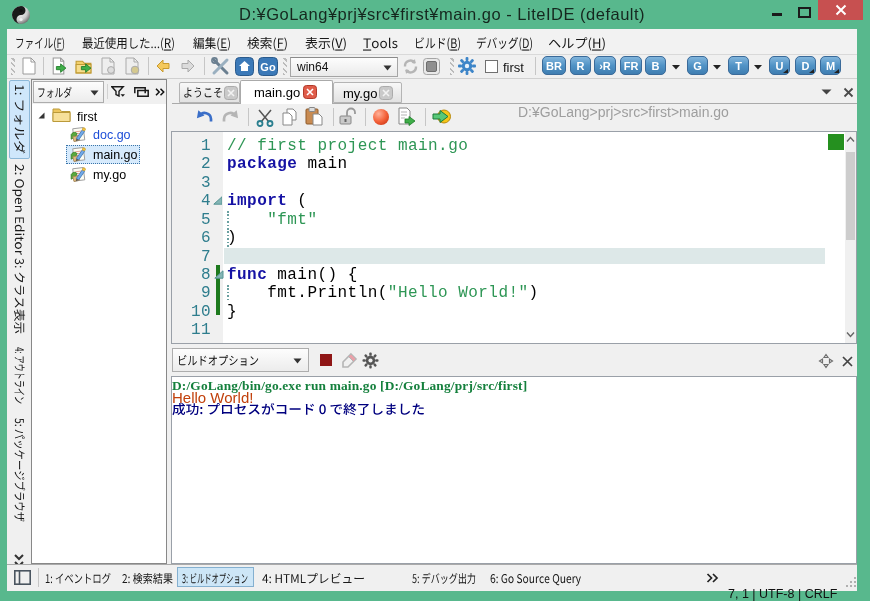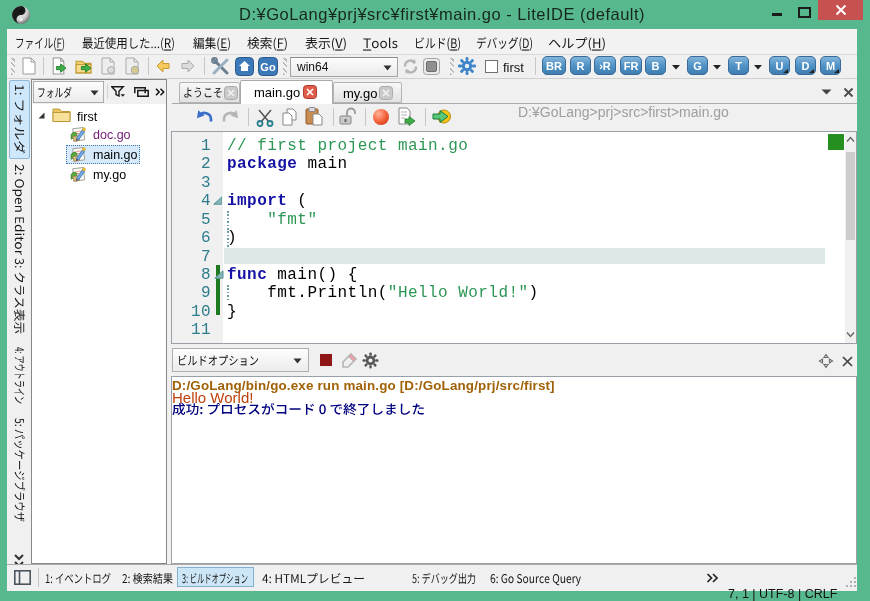--- a/index.html
+++ b/index.html
@@ -306,21 +306,21 @@
       <rect x="3.4" y="1.2" width="10.6" height="12.4" fill="#fdfdf4" stroke="#9a9a9a" stroke-width="0.9"></rect>
 <path d="M5.5 4.5 h7 M5.5 6.5 h7 M5.5 8.5 h4.5" stroke="#e8a090" stroke-width="0.9"></path>
 <path d="M5.5 10.5 h4" stroke="#e86860" stroke-width="0.9"></path>
     </g>
 <path d="M1.2 7.5 C2.8 4.8 6 4.6 7 6.8 C6.4 9.6 3.2 11.2 1.2 12.2 Z" fill="#5aa83c" stroke="#2e7a1e" stroke-width="0.8"></path>
 <path d="M2.8 9.8 L8.2 8.8 L9.4 13.2 L4 14.6 Z" fill="#dcbc7c" stroke="#a8885a" stroke-width="0.8"></path>
 <path d="M6.4 11.4 L12.4 2.8 L14.6 4.4 L8.6 13 Z" fill="#74aae8" stroke="#3a76b8" stroke-width="0.8"></path>
 <path d="M6.4 11.4 L8.6 13 L5.8 14.2 Z" fill="#555"></path>
 <circle cx="13.9" cy="2.3" r="1.5" fill="#f2c84a" stroke="#c89a20" stroke-width="0.7"></circle>
   </svg>
-<div class="t" style="left:93px;top:128.3px;font-size:12.5px;color:#701a75">doc.go</div>
+<div class="t" style="left:93px;top:128.3px;font-size:12.5px;color:#1d4ed8">doc.go</div>
 <div class="abs" style="left:66px;top:145px;width:74px;height:18.5px;background:#d6eafc;border:1px dotted #3a74a8;box-sizing:border-box"></div>
 <svg class="abs" style="left:70px;top:146.5px" width="17" height="15" viewBox="0 0 17 15">
 <g transform="rotate(-7 8 7)">
       <rect x="3.4" y="1.2" width="10.6" height="12.4" fill="#fdfdf4" stroke="#9a9a9a" stroke-width="0.9"></rect>
 <path d="M5.5 4.5 h7 M5.5 6.5 h7 M5.5 8.5 h4.5" stroke="#e8a090" stroke-width="0.9"></path>
 <path d="M5.5 10.5 h4" stroke="#e86860" stroke-width="0.9"></path>
     </g>
 <path d="M1.2 7.5 C2.8 4.8 6 4.6 7 6.8 C6.4 9.6 3.2 11.2 1.2 12.2 Z" fill="#5aa83c" stroke="#2e7a1e" stroke-width="0.8"></path>
 <path d="M2.8 9.8 L8.2 8.8 L9.4 13.2 L4 14.6 Z" fill="#dcbc7c" stroke="#a8885a" stroke-width="0.8"></path>
 <path d="M6.4 11.4 L12.4 2.8 L14.6 4.4 L8.6 13 Z" fill="#74aae8" stroke="#3a76b8" stroke-width="0.8"></path>
@@ -481,21 +481,21 @@
       <path d="M8 1.5 L10 4.5 H6 Z"></path>
       <path d="M8 14.5 L10 11.5 H6 Z"></path>
       <path d="M1.5 8 L4.5 6 V10 Z"></path>
       <path d="M14.5 8 L11.5 6 V10 Z"></path>
     </g>
   </svg>
 <svg class="abs" style="left:841px;top:355px" width="13" height="13" viewBox="0 0 13 13">
 <path d="M2 2 L11 11 M11 2 L2 11" stroke="#444" stroke-width="1.7"></path>
   </svg>
 <div class="abs" style="left:171px;top:376px;width:686px;height:188px;background:#fff;border:1px solid #9aa0a8;box-sizing:border-box"></div>
-<div class="t" style="left:172px;top:378px;font-family:Liberation Sans, sans-serif;font-size:13.4px;font-weight:bold;color:#a16207;letter-spacing:0.16px">D:/GoLang/bin/go.exe run main.go [D:/GoLang/prj/src/first]</div>
+<div class="t" style="left:172px;top:378px;font-family:Liberation Serif, serif;font-size:13.4px;font-weight:bold;color:#15803d;letter-spacing:0.16px">D:/GoLang/bin/go.exe run main.go [D:/GoLang/prj/src/first]</div>
 <div class="t" style="left:172px;top:389px;font-size:15px;color:#c2410c">Hello World!</div>
 <div class="abs" style="left:172px;top:401px">
     <svg width="253" height="17" viewBox="0 -13 253 17" style="position:absolute">
       <path d="M7.2 -11.0C7.2 -10.3 7.3 -9.6 7.3 -8.9H1.6V-5.2C1.6 -3.5 1.5 -1.2 0.4 0.4C0.7 0.5 1.3 1.0 1.5 1.2C2.7 -0.5 3.0 -3.1 3.0 -5.0H5.2C5.1 -3.0 5.0 -2.2 4.9 -2.0C4.8 -1.9 4.7 -1.9 4.5 -1.9C4.2 -1.9 3.7 -1.9 3.1 -2.0C3.3 -1.7 3.5 -1.2 3.5 -0.8C4.1 -0.8 4.8 -0.8 5.1 -0.8C5.5 -0.9 5.8 -1.0 6.0 -1.3C6.3 -1.6 6.4 -2.8 6.4 -5.6C6.4 -5.8 6.4 -6.1 6.4 -6.1H3.0V-7.7H7.4C7.6 -5.6 7.9 -3.7 8.4 -2.2C7.5 -1.3 6.5 -0.6 5.4 0.0C5.6 0.3 6.1 0.8 6.3 1.0C7.3 0.5 8.1 -0.2 8.9 -1.0C9.5 0.3 10.3 1.0 11.3 1.0C12.5 1.0 12.9 0.4 13.2 -1.9C12.8 -2.0 12.3 -2.3 12.0 -2.6C12.0 -0.9 11.8 -0.3 11.4 -0.3C10.8 -0.3 10.3 -0.9 9.9 -2.0C10.9 -3.3 11.7 -4.8 12.2 -6.5L10.9 -6.8C10.6 -5.6 10.0 -4.5 9.4 -3.5C9.1 -4.7 8.8 -6.1 8.7 -7.7H13.0V-8.9H11.6L12.3 -9.6C11.8 -10.0 10.7 -10.6 9.9 -11.0L9.1 -10.3C9.9 -9.9 10.8 -9.3 11.3 -8.9H8.6C8.6 -9.6 8.6 -10.3 8.6 -11.0Z M14.1 -2.5 14.4 -1.2C15.9 -1.6 17.8 -2.1 19.7 -2.7L19.5 -3.8L17.5 -3.3V-8.3H19.3V-9.5H14.3V-8.3H16.2V-3.0C15.4 -2.8 14.7 -2.6 14.1 -2.5ZM21.6 -10.8C21.6 -9.8 21.6 -8.9 21.6 -8.1H19.5V-6.9H21.6C21.4 -3.8 20.7 -1.3 17.8 0.1C18.2 0.4 18.6 0.8 18.8 1.1C21.8 -0.6 22.6 -3.4 22.9 -6.9H25.2C25.0 -2.5 24.8 -0.8 24.5 -0.4C24.3 -0.2 24.2 -0.2 23.9 -0.2C23.6 -0.2 22.9 -0.2 22.1 -0.3C22.3 0.1 22.5 0.6 22.5 0.9C23.3 1.0 24.0 1.0 24.5 0.9C25.0 0.9 25.3 0.7 25.6 0.3C26.1 -0.3 26.3 -2.2 26.5 -7.5C26.5 -7.7 26.5 -8.1 26.5 -8.1H22.9C22.9 -8.9 22.9 -9.8 22.9 -10.8Z M29.3 -4.9C29.9 -4.9 30.4 -5.4 30.4 -6.0C30.4 -6.6 29.9 -7.0 29.3 -7.0C28.7 -7.0 28.3 -6.6 28.3 -6.0C28.3 -5.4 28.7 -4.9 29.3 -4.9ZM29.3 0.2C29.9 0.2 30.4 -0.3 30.4 -0.9C30.4 -1.5 29.9 -1.9 29.3 -1.9C28.7 -1.9 28.3 -1.5 28.3 -0.9C28.3 -0.3 28.7 0.2 29.3 0.2Z M45.4 -9.4C45.4 -9.9 45.8 -10.2 46.3 -10.2C46.7 -10.2 47.1 -9.9 47.1 -9.4C47.1 -9.0 46.7 -8.6 46.3 -8.6C45.8 -8.6 45.4 -9.0 45.4 -9.4ZM44.7 -9.4C44.7 -9.3 44.7 -9.2 44.7 -9.1C44.5 -9.0 44.3 -9.0 44.1 -9.0C43.5 -9.0 38.4 -9.0 37.5 -9.0C37.1 -9.0 36.4 -9.1 36.0 -9.1V-7.7C36.4 -7.7 36.9 -7.7 37.5 -7.7C38.4 -7.7 43.4 -7.7 44.2 -7.7C44.0 -6.6 43.5 -4.9 42.5 -3.7C41.4 -2.4 39.9 -1.3 37.2 -0.7L38.4 0.6C40.8 -0.2 42.5 -1.4 43.8 -3.0C44.9 -4.3 45.5 -6.4 45.8 -7.7L45.9 -8.0C46.0 -7.9 46.1 -7.9 46.3 -7.9C47.1 -7.9 47.8 -8.6 47.8 -9.4C47.8 -10.2 47.1 -10.9 46.3 -10.9C45.4 -10.9 44.7 -10.2 44.7 -9.4Z M49.9 -9.0C50.0 -8.7 50.0 -8.3 50.0 -7.9C50.0 -7.3 50.0 -2.2 50.0 -1.5C50.0 -1.0 49.9 0.0 49.9 0.1H51.4L51.4 -0.6H58.5L58.4 0.1H59.9C59.9 0.0 59.9 -1.1 59.9 -1.5C59.9 -2.1 59.9 -7.2 59.9 -7.9C59.9 -8.3 59.9 -8.7 59.9 -9.0C59.5 -9.0 59.0 -9.0 58.7 -9.0C57.9 -9.0 52.1 -9.0 51.3 -9.0C50.9 -9.0 50.5 -9.0 49.9 -9.0ZM51.4 -1.9V-7.7H58.5V-1.9Z M74.0 -7.5 72.9 -8.2C72.7 -8.1 72.4 -8.0 72.1 -8.0C71.5 -7.8 69.3 -7.4 67.2 -7.0V-8.8C67.2 -9.2 67.2 -9.8 67.3 -10.1H65.6C65.7 -9.8 65.7 -9.2 65.7 -8.8V-6.8C64.3 -6.5 63.1 -6.3 62.5 -6.2L62.7 -4.9L65.7 -5.5V-1.7C65.7 -0.3 66.2 0.4 69.0 0.4C70.6 0.4 72.1 0.2 73.3 0.1L73.3 -1.3C71.9 -1.1 70.5 -0.9 69.0 -0.9C67.5 -0.9 67.2 -1.2 67.2 -2.1V-5.7L71.9 -6.6C71.5 -5.9 70.5 -4.6 69.6 -3.7L70.8 -3.1C71.8 -4.1 73.0 -5.8 73.6 -6.9C73.7 -7.1 73.8 -7.3 74.0 -7.5Z M86.5 -8.7 85.6 -9.4C85.4 -9.3 84.9 -9.2 84.4 -9.2C83.9 -9.2 80.0 -9.2 79.3 -9.2C78.9 -9.2 78.1 -9.3 77.9 -9.3V-7.9C78.1 -7.9 78.8 -7.9 79.3 -7.9C79.9 -7.9 83.8 -7.9 84.3 -7.9C84.0 -6.9 83.1 -5.5 82.2 -4.5C80.8 -3.1 78.8 -1.5 76.6 -0.7L77.7 0.4C79.6 -0.5 81.5 -1.9 82.9 -3.3C84.3 -2.1 85.6 -0.7 86.5 0.5L87.7 -0.6C86.9 -1.5 85.2 -3.2 83.8 -4.4C84.8 -5.5 85.6 -7.0 86.1 -8.1C86.2 -8.3 86.4 -8.6 86.5 -8.7Z M101.2 -11.1 100.3 -10.8C100.7 -10.3 101.1 -9.5 101.4 -9.0L102.3 -9.3C102.1 -9.8 101.6 -10.6 101.2 -11.1ZM89.8 -7.4 89.9 -6.0C90.3 -6.0 90.9 -6.1 91.3 -6.1L92.8 -6.3C92.3 -4.5 91.3 -1.7 89.9 0.0L91.3 0.6C92.7 -1.5 93.7 -4.5 94.2 -6.4C94.7 -6.5 95.1 -6.5 95.4 -6.5C96.3 -6.5 96.8 -6.3 96.8 -5.2C96.8 -3.8 96.6 -2.2 96.2 -1.4C95.9 -0.9 95.6 -0.8 95.1 -0.8C94.7 -0.8 94.0 -0.9 93.4 -1.0L93.6 0.3C94.1 0.4 94.7 0.5 95.3 0.5C96.2 0.5 96.9 0.3 97.4 -0.6C97.9 -1.7 98.1 -3.8 98.1 -5.3C98.1 -7.2 97.1 -7.7 95.8 -7.7C95.5 -7.7 95.0 -7.6 94.4 -7.6L94.8 -9.2C94.8 -9.5 94.9 -9.9 95.0 -10.1L93.4 -10.3C93.4 -9.4 93.3 -8.4 93.1 -7.5C92.3 -7.4 91.6 -7.4 91.1 -7.4C90.7 -7.3 90.2 -7.3 89.8 -7.4ZM99.6 -10.6 98.8 -10.2C99.1 -9.8 99.5 -9.1 99.7 -8.6L99.7 -8.7L98.4 -8.2C99.4 -7.1 100.4 -4.8 100.8 -3.4L102.1 -4.0C101.7 -5.1 100.7 -7.3 99.9 -8.4L100.7 -8.8C100.5 -9.3 100.0 -10.1 99.6 -10.6Z M104.7 -1.9V-0.5C105.1 -0.5 105.8 -0.5 106.4 -0.5H112.8L112.8 0.2H114.4C114.4 -0.1 114.3 -0.7 114.3 -1.2V-7.9C114.3 -8.2 114.3 -8.7 114.4 -9.0C114.1 -9.0 113.6 -9.0 113.3 -9.0H106.5C106.0 -9.0 105.4 -9.0 104.9 -9.0V-7.6C105.2 -7.6 105.9 -7.7 106.5 -7.7H112.8V-1.9H106.3C105.7 -1.9 105.1 -1.9 104.7 -1.9Z M117.6 -5.8V-4.2C118.1 -4.2 118.9 -4.3 119.6 -4.3C120.9 -4.3 125.9 -4.3 127.1 -4.3C127.7 -4.3 128.3 -4.2 128.6 -4.2V-5.8C128.3 -5.8 127.7 -5.7 127.1 -5.7C126.0 -5.7 120.9 -5.7 119.6 -5.7C118.9 -5.7 118.1 -5.8 117.6 -5.8Z M139.0 -9.5 138.1 -9.1C138.6 -8.5 139.0 -7.9 139.3 -7.1L140.3 -7.5C140.0 -8.1 139.4 -9.0 139.0 -9.5ZM140.8 -10.2 139.8 -9.8C140.3 -9.2 140.7 -8.6 141.1 -7.8L142.0 -8.3C141.7 -8.8 141.1 -9.7 140.8 -10.2ZM134.0 -1.0C134.0 -0.5 133.9 0.2 133.9 0.7H135.5C135.5 0.2 135.4 -0.6 135.4 -1.0L135.4 -5.0C136.9 -4.6 139.1 -3.7 140.6 -3.0L141.2 -4.4C139.8 -5.1 137.2 -6.0 135.4 -6.5V-8.5C135.4 -9.0 135.5 -9.6 135.5 -10.0H133.8C133.9 -9.6 134.0 -8.9 134.0 -8.5C134.0 -7.4 134.0 -1.9 134.0 -1.0Z M150.5 0.2C152.5 0.2 153.8 -1.5 153.8 -4.8C153.8 -8.1 152.5 -9.8 150.5 -9.8C148.6 -9.8 147.3 -8.1 147.3 -4.8C147.3 -1.5 148.6 0.2 150.5 0.2ZM150.5 -1.0C149.5 -1.0 148.8 -2.1 148.8 -4.8C148.8 -7.6 149.5 -8.6 150.5 -8.6C151.6 -8.6 152.3 -7.6 152.3 -4.8C152.3 -2.1 151.6 -1.0 150.5 -1.0Z M158.5 -8.7 158.7 -7.3C160.2 -7.6 163.4 -7.9 164.7 -8.0C163.6 -7.4 162.4 -5.8 162.4 -3.8C162.4 -1.0 165.2 0.4 167.9 0.5L168.4 -0.9C166.1 -0.9 163.8 -1.7 163.8 -4.1C163.8 -5.6 165.0 -7.5 166.8 -8.0C167.5 -8.2 168.7 -8.2 169.5 -8.2V-9.5C168.5 -9.5 167.2 -9.4 165.7 -9.3C163.2 -9.1 160.8 -8.9 159.8 -8.8C159.5 -8.7 159.0 -8.7 158.5 -8.7ZM167.5 -6.8 166.7 -6.4C167.1 -5.9 167.5 -5.3 167.8 -4.6L168.6 -5.0C168.4 -5.5 167.8 -6.3 167.5 -6.8ZM169.0 -7.3 168.2 -7.0C168.7 -6.4 169.0 -5.8 169.4 -5.2L170.2 -5.6C169.9 -6.1 169.4 -6.9 169.0 -7.3Z M178.8 -3.3C179.8 -2.9 181.0 -2.3 181.6 -1.8L182.4 -2.6C181.7 -3.1 180.5 -3.7 179.6 -4.1ZM177.3 -0.9C179.1 -0.4 181.3 0.5 182.6 1.2L183.3 0.2C182.1 -0.4 179.9 -1.3 178.1 -1.8ZM175.1 -3.3C175.5 -2.5 175.8 -1.5 176.0 -0.8L176.9 -1.2C176.8 -1.8 176.4 -2.8 176.1 -3.5ZM172.2 -3.4C172.1 -2.3 171.8 -1.2 171.4 -0.4C171.7 -0.3 172.2 -0.1 172.4 0.1C172.8 -0.8 173.2 -2.0 173.3 -3.3ZM179.0 -8.6H181.8C181.5 -8.0 181.0 -7.3 180.4 -6.8C179.9 -7.4 179.4 -8.0 179.0 -8.6ZM171.5 -5.2 171.7 -4.1 173.7 -4.2V1.1H174.9V-4.3L175.8 -4.4C175.9 -4.1 175.9 -3.9 176.0 -3.7L176.8 -4.0C177.0 -3.8 177.2 -3.6 177.2 -3.4C178.4 -3.8 179.4 -4.5 180.4 -5.3C181.4 -4.4 182.5 -3.7 183.7 -3.3C183.9 -3.6 184.2 -4.0 184.5 -4.3C183.3 -4.7 182.2 -5.3 181.3 -6.0C182.2 -7.0 183.0 -8.0 183.5 -9.3L182.7 -9.7L182.5 -9.7H179.7C180.0 -10.0 180.1 -10.4 180.3 -10.8L179.0 -11.0C178.5 -9.8 177.5 -8.3 176.1 -7.2C176.4 -7.0 176.8 -6.7 177.0 -6.4C177.5 -6.8 177.9 -7.2 178.3 -7.7C178.7 -7.1 179.1 -6.6 179.6 -6.1C178.7 -5.4 177.8 -4.9 176.8 -4.5C176.6 -5.2 176.1 -6.0 175.7 -6.7L174.8 -6.4C175.0 -6.1 175.2 -5.7 175.4 -5.3L173.7 -5.3C174.6 -6.4 175.6 -7.8 176.3 -9.0L175.3 -9.5C174.9 -8.8 174.4 -8.0 173.9 -7.2C173.8 -7.4 173.5 -7.7 173.3 -7.9C173.8 -8.6 174.4 -9.7 174.8 -10.6L173.7 -11.0C173.5 -10.3 173.0 -9.3 172.6 -8.6L172.2 -8.9L171.6 -8.1C172.2 -7.6 172.9 -6.8 173.3 -6.3C173.0 -5.9 172.8 -5.5 172.5 -5.2Z M186.1 -10.0V-8.8H194.6C193.8 -8.0 192.7 -7.1 191.8 -6.5H191.0V-0.4C191.0 -0.2 190.9 -0.1 190.6 -0.1C190.3 -0.1 189.2 -0.1 188.1 -0.2C188.3 0.2 188.6 0.7 188.6 1.1C190.0 1.1 190.9 1.1 191.5 0.9C192.1 0.7 192.3 0.4 192.3 -0.4V-5.5C194.0 -6.4 195.8 -8.0 197.0 -9.4L196.0 -10.1L195.7 -10.0Z M203.3 -10.2 201.5 -10.2C201.6 -9.8 201.7 -9.3 201.7 -8.7C201.7 -7.5 201.5 -4.1 201.5 -2.3C201.5 -0.1 202.9 0.7 205.0 0.7C208.0 0.7 209.9 -0.9 210.8 -2.2L209.8 -3.3C208.8 -1.9 207.4 -0.6 205.0 -0.6C203.8 -0.6 202.9 -1.1 202.9 -2.5C202.9 -4.3 203.0 -7.3 203.1 -8.7C203.1 -9.2 203.2 -9.7 203.3 -10.2Z M218.8 -2.2 218.8 -1.5C218.8 -0.7 218.2 -0.5 217.4 -0.5C216.2 -0.5 215.7 -0.9 215.7 -1.4C215.7 -1.9 216.4 -2.4 217.5 -2.4C217.9 -2.4 218.4 -2.3 218.8 -2.2ZM214.6 -6.3 214.6 -5.1C215.5 -5.0 217.0 -4.9 217.9 -4.9H218.6L218.7 -3.4C218.4 -3.4 218.0 -3.4 217.7 -3.4C215.7 -3.4 214.4 -2.6 214.4 -1.3C214.4 -0.0 215.5 0.7 217.6 0.7C219.4 0.7 220.1 -0.2 220.1 -1.2L220.1 -1.9C221.3 -1.4 222.4 -0.7 223.2 0.0L224.0 -1.1C223.2 -1.7 221.8 -2.7 220.0 -3.1L219.9 -4.9C221.3 -5.0 222.4 -5.1 223.6 -5.2L223.7 -6.4C222.5 -6.3 221.3 -6.1 219.9 -6.1V-7.7C221.2 -7.8 222.5 -7.9 223.5 -8.0V-9.2C222.3 -9.0 221.1 -8.9 219.9 -8.8L220.0 -9.5C220.0 -9.9 220.0 -10.2 220.0 -10.4H218.6C218.6 -10.2 218.6 -9.8 218.6 -9.6V-8.8H218.0C217.2 -8.8 215.5 -8.9 214.6 -9.1L214.6 -7.9C215.5 -7.8 217.2 -7.7 218.1 -7.7H218.6V-6.1H217.9C217.1 -6.1 215.5 -6.1 214.6 -6.3Z M230.5 -10.2 228.8 -10.2C228.9 -9.8 228.9 -9.3 228.9 -8.7C228.9 -7.5 228.8 -4.1 228.8 -2.3C228.8 -0.1 230.2 0.7 232.3 0.7C235.3 0.7 237.2 -0.9 238.1 -2.2L237.1 -3.3C236.1 -1.9 234.7 -0.6 232.3 -0.6C231.1 -0.6 230.2 -1.1 230.2 -2.5C230.2 -4.3 230.3 -7.3 230.4 -8.7C230.4 -9.2 230.5 -9.7 230.5 -10.2Z M246.7 -6.3V-5.1C247.5 -5.2 248.3 -5.3 249.2 -5.3C250.1 -5.3 250.9 -5.2 251.6 -5.1L251.6 -6.4C250.8 -6.4 250.0 -6.5 249.2 -6.5C248.3 -6.5 247.4 -6.4 246.7 -6.3ZM247.1 -3.1 245.9 -3.2C245.7 -2.7 245.6 -2.2 245.6 -1.6C245.6 -0.3 246.8 0.4 249.1 0.4C250.1 0.4 251.0 0.3 251.8 0.2L251.8 -1.1C250.9 -1.0 250.0 -0.9 249.1 -0.9C247.3 -0.9 247.0 -1.4 247.0 -2.0C247.0 -2.3 247.0 -2.7 247.1 -3.1ZM242.4 -8.2C241.8 -8.2 241.4 -8.2 240.7 -8.3L240.7 -7.0C241.2 -7.0 241.7 -7.0 242.3 -7.0C242.7 -7.0 243.1 -7.0 243.4 -7.0L243.1 -5.8C242.6 -3.9 241.6 -1.3 240.8 0.1L242.3 0.5C243.0 -0.9 244.0 -3.6 244.4 -5.4C244.6 -6.0 244.7 -6.6 244.9 -7.1C245.8 -7.2 246.8 -7.4 247.6 -7.6V-8.9C246.8 -8.7 246.0 -8.5 245.2 -8.4L245.3 -9.2C245.4 -9.4 245.5 -10.0 245.6 -10.3L243.9 -10.4C244.0 -10.1 244.0 -9.6 243.9 -9.2C243.9 -9.0 243.8 -8.7 243.7 -8.3C243.2 -8.2 242.8 -8.2 242.4 -8.2Z" fill="#00007f"></path>
     </svg>
   </div>
 <div class="abs" style="left:7px;top:564px;width:850px;height:26px;background:#f0f0f0;border-top:1px solid #aaa;box-sizing:border-box"></div>
 <svg class="abs" style="left:14px;top:570px" width="17" height="15" viewBox="0 0 17 15">
 <rect x="0.8" y="0.8" width="15.4" height="13.4" fill="none" stroke="#4a5560" stroke-width="1.6"></rect>
 <line x1="5.5" y1="1" x2="5.5" y2="14" stroke="#4a5560" stroke-width="1.6"></line>

